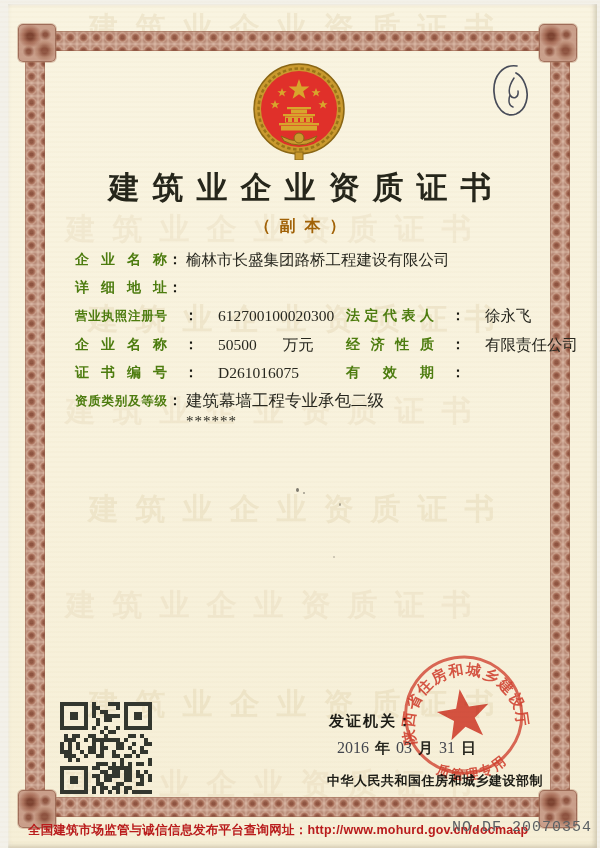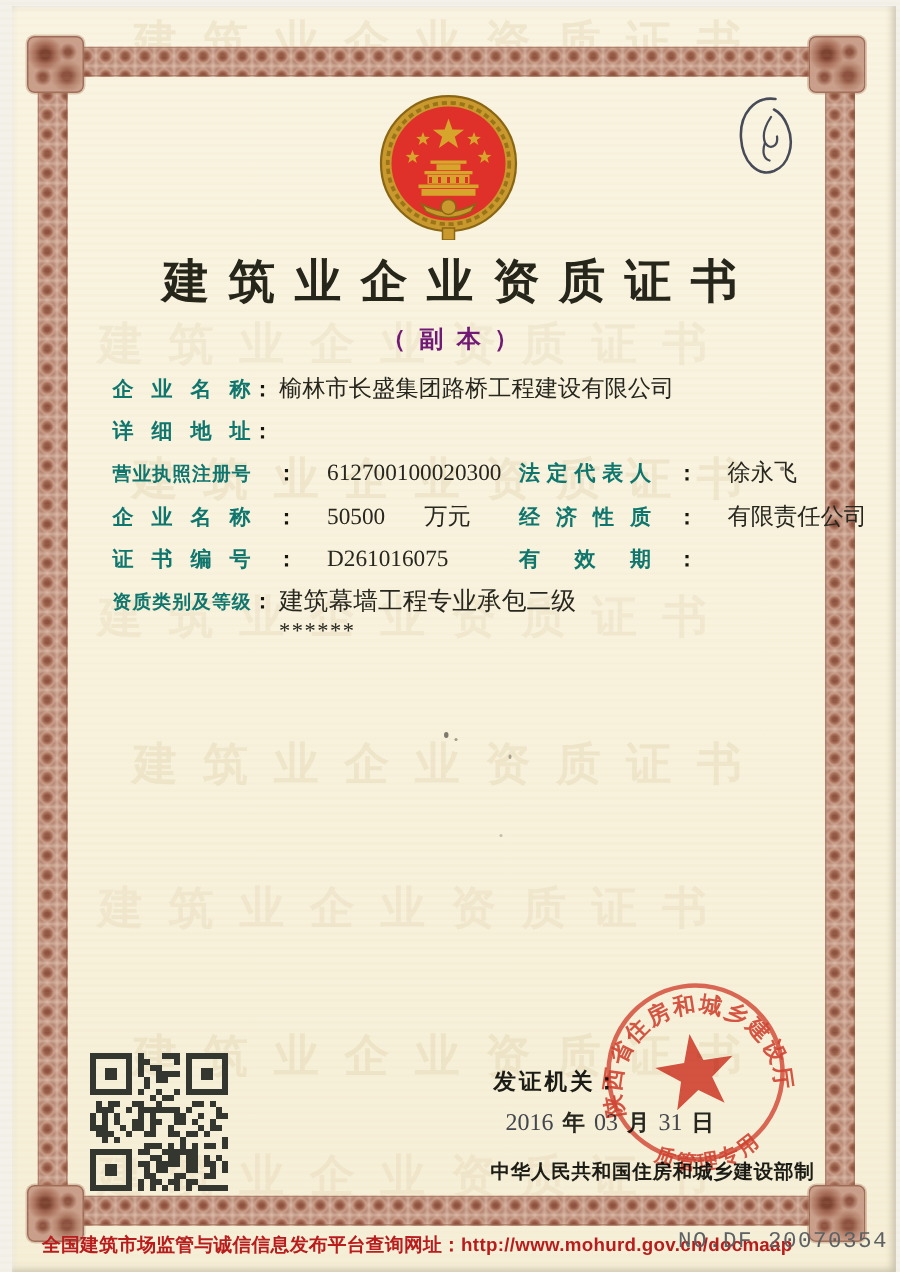--- a/index.html
+++ b/index.html
@@ -54,29 +54,29 @@
   
   .emblem{position:absolute;left:251px;top:62px;width:96px;height:98px;}
   
   .title{
     position:absolute;left:0;top:167px;width:600px;text-align:center;
     font-weight:bold;font-size:31px;letter-spacing:13px;text-indent:13px;
     color:#26261b;
   }
   .subtitle{
     position:absolute;left:0;top:216px;width:600px;text-align:center;
-    font-weight:bold;font-size:16px;letter-spacing:9px;text-indent:9px;color:#701a75;
+    font-weight:bold;font-size:16px;letter-spacing:9px;text-indent:9px;color:#a16207;
   }
   
   .fields{position:absolute;left:75px;top:249px;width:470px;}
   .frow{display:flex;margin-bottom:7px;line-height:21px;}
   .fcol{display:flex;gap:16px;}
   .fcol-l{width:271px;flex:none;}
   .flabel{
-    flex:none;width:92px;font-weight:bold;font-size:14px;color:#0f766e;
+    flex:none;width:92px;font-weight:bold;font-size:14px;color:#4d7c0f;
     text-align:justify;text-align-last:justify;letter-spacing:0;
   }
   .flabel.small{font-size:12.5px;line-height:22px;}
   .flabel-r{width:88px;}
   .colon{flex:none;font-weight:bold;color:#15150e;margin:0 4px 0 1px;font-size:14px;}
   .fvalue{
     font-family:"Liberation Serif",serif;font-size:15.5px;color:#27271f;
     white-space:nowrap;
   }
   .fvalue .unit{margin-left:26px;text-align:center;}

